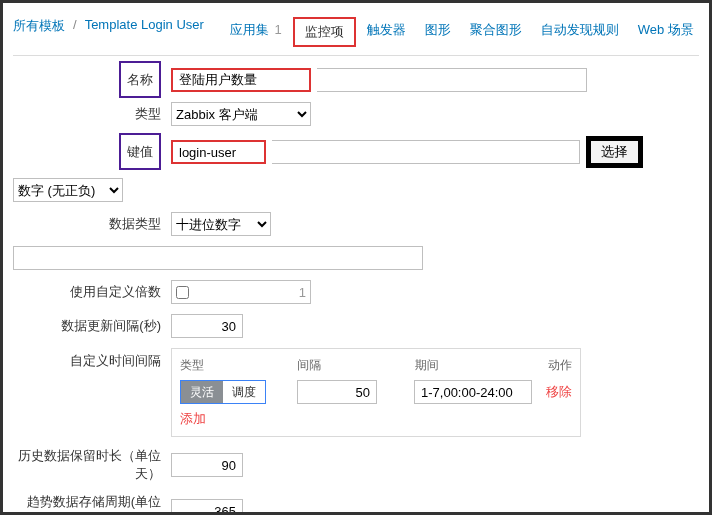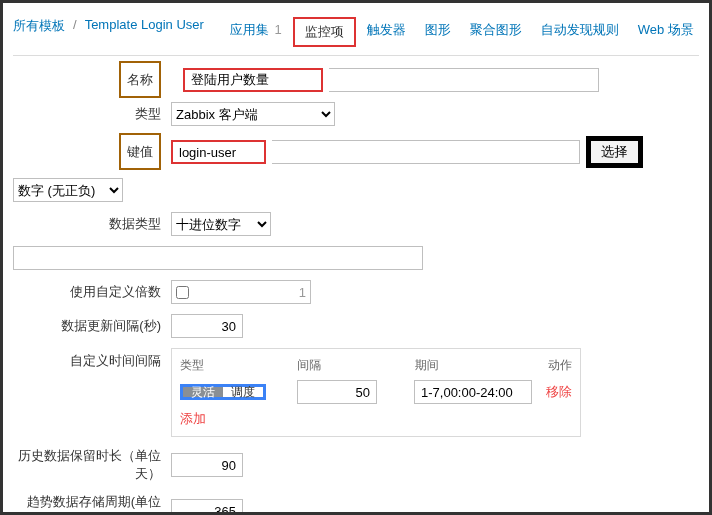--- a/index.html
+++ b/index.html
@@ -9,34 +9,34 @@
 .breadcrumb a{color:#0275b8;text-decoration:none}
 .breadcrumb .sep{color:#888}
 .tabs{display:flex;gap:3px;margin-left:10px}
 .tabs .tab{color:#0275b8;padding:4px 8px;cursor:pointer}
 .tabs .cnt{color:#999;margin-left:2px}
 .tabs .tab-active{color:#333;border:2px solid #d33;padding:4px 10px}
 .form{padding-top:12px}
 .row{display:flex;align-items:center;margin-bottom:10px}
 .lbl{width:158px;text-align:right;padding-right:10px;color:#333}
 .lbl.box{position:relative}
-.lbl.box span{border:2px solid #a16207;padding:9px 6px}
+.lbl.box span{border:2px solid #4c1d95;padding:9px 6px}
 .fld{display:flex;align-items:center;gap:6px}
 input[type=text]{border:1px solid #bfbfbf;height:24px;padding:0 6px;font-size:13px}
 input.boxed{border:2px solid #d33}
 select{border:1px solid #bfbfbf;height:24px;background:#fff;font-size:13px}
 .btn{border:5px solid #000000;background:#f4f4f4;height:32px;padding:0 10px;cursor:pointer}
 .chk-cell{border:1px solid #bfbfbf;width:140px;height:24px;display:flex;align-items:center;padding:0 4px}
 .chk-cell input{margin:0}
 .subtable{border:1px solid #d9d9d9;padding:8px;width:410px}
 .subtable .hdr{display:flex;color:#666;font-size:12px;margin-bottom:6px}
 .subtable .hdr>div,.subtable .srow>div{flex:1}
 .subtable .hdr>div:last-child,.subtable .srow>div:last-child{flex:0 0 40px;text-align:right}
 .subtable .srow{display:flex;align-items:center;margin-bottom:6px}
-.tgl{display:flex;border:3px solid #3b82f6;width:86px;height:16px}
+.tgl{display:flex;border:1px solid #3b82f6;width:86px;height:24px}
 .tgl>div{flex:1;display:flex;align-items:center;justify-content:center;font-size:12px;cursor:pointer}
 .tgl .on{background:#8a8f94;color:#fff}
 .link{color:#ef4444;cursor:pointer}
 input.num{text-align:right;width:72px}
 </style>
 </head>
 <body>
 
 <div class="wrap">
 <div class="breadcrumb">
@@ -51,28 +51,28 @@
     <span class="tab">聚合图形</span>
     <span class="tab">自动发现规则</span>
     <span class="tab">Web 场景</span>
   </div>
 </div>
 
 <div class="form">
   <div class="row">
     <div class="lbl box"><span>名称</span></div>
     <div class="fld">
-          <input type="text" class="boxed" style="width: 140px; margin-left: 12px;" value="登陆用户数量">
+          <input type="text" class="boxed" style="width: 140px;" value="登陆用户数量">
           <input type="text" style="width: 270px; border-left: none;">
         </div>
   </div>
   <div class="row">
     <div class="lbl">类型</div>
     <div class="fld">
-          <select style="width:164px"><option>Zabbix 客户端</option></select>
+          <select style="width:140px"><option>Zabbix 客户端</option></select>
         </div>
   </div>
   <div class="row">
     <div class="lbl box"><span>键值</span></div>
     <div class="fld">
           <input type="text" class="boxed" style="width: 95px;" value="login-user">
           <input type="text" style="width: 308px; border-left: none;">
           <button class="btn">选择</button>
         </div>
   </div>

